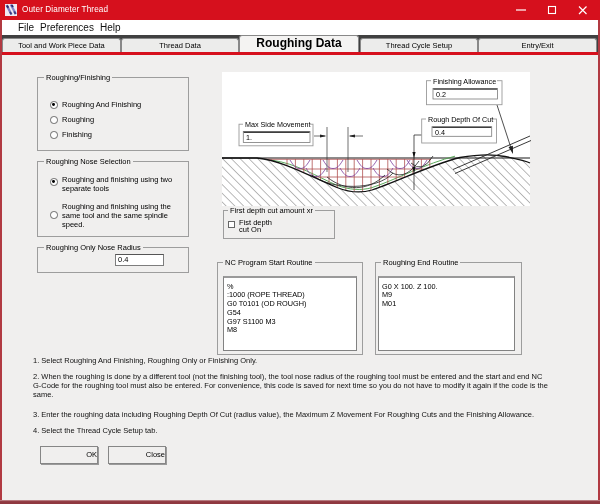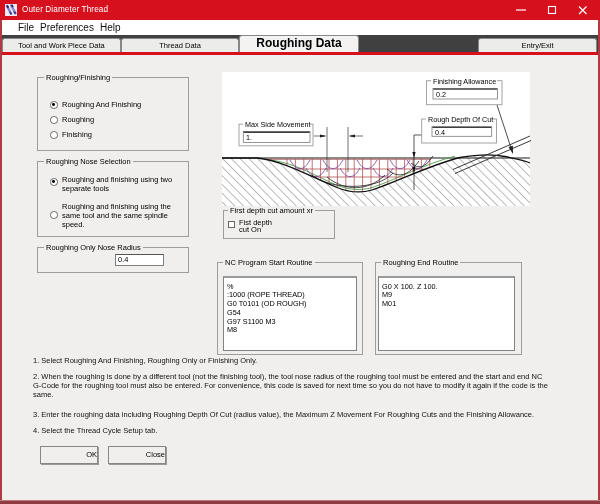--- a/index.html
+++ b/index.html
@@ -47,20 +47,21 @@
 <path d="M74,6.5 L81.5,14 M81.5,6.5 L74,14" stroke="#fff" stroke-width="1.2"></path>
 </svg>
 <div class="abs" id="menubar"></div>
 <div class="abs menuitem" style="left:18px">File</div>
 <div class="abs menuitem" style="left:40px">Preferences</div>
 <div class="abs menuitem" style="left:100px">Help</div>
 <div class="abs" id="tabrow">
   <div class="tab" style="left:2px;width:119px">Tool and Work Piece Data</div>
   <div class="tab" style="left:121px;width:118px">Thread Data</div>
   <div class="tab sel" style="left:239px;width:120px">Roughing Data</div>
+  <div class="tab" style="left:360px;width:118px">Thread Cycle Setup</div>
   <div class="tab" style="left:478px;width:119px">Entry/Exit</div>
 </div>
 <div class="abs" id="redstrip"></div>
 <div class="abs" id="leftborder"></div>
 <div class="abs" id="rightborder"></div>
 <div class="abs" id="bottomborder"></div>
 
 <div class="group" style="left:37px;top:77px;width:152px;height:74px">
   <div class="glabel" style="left:6px">Roughing/Finishing</div>
 </div>

